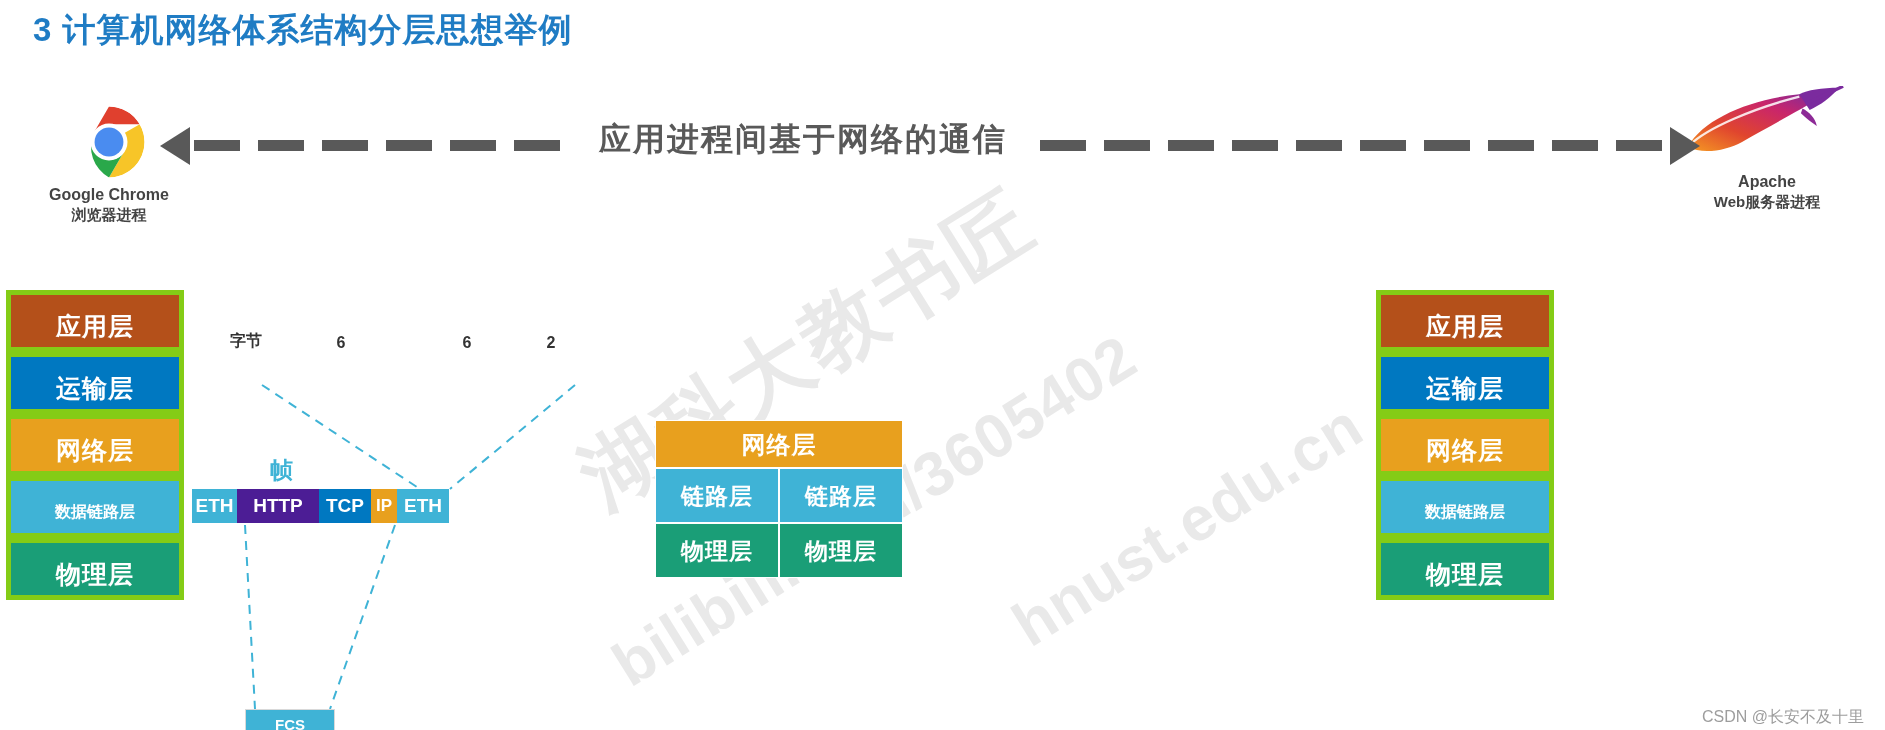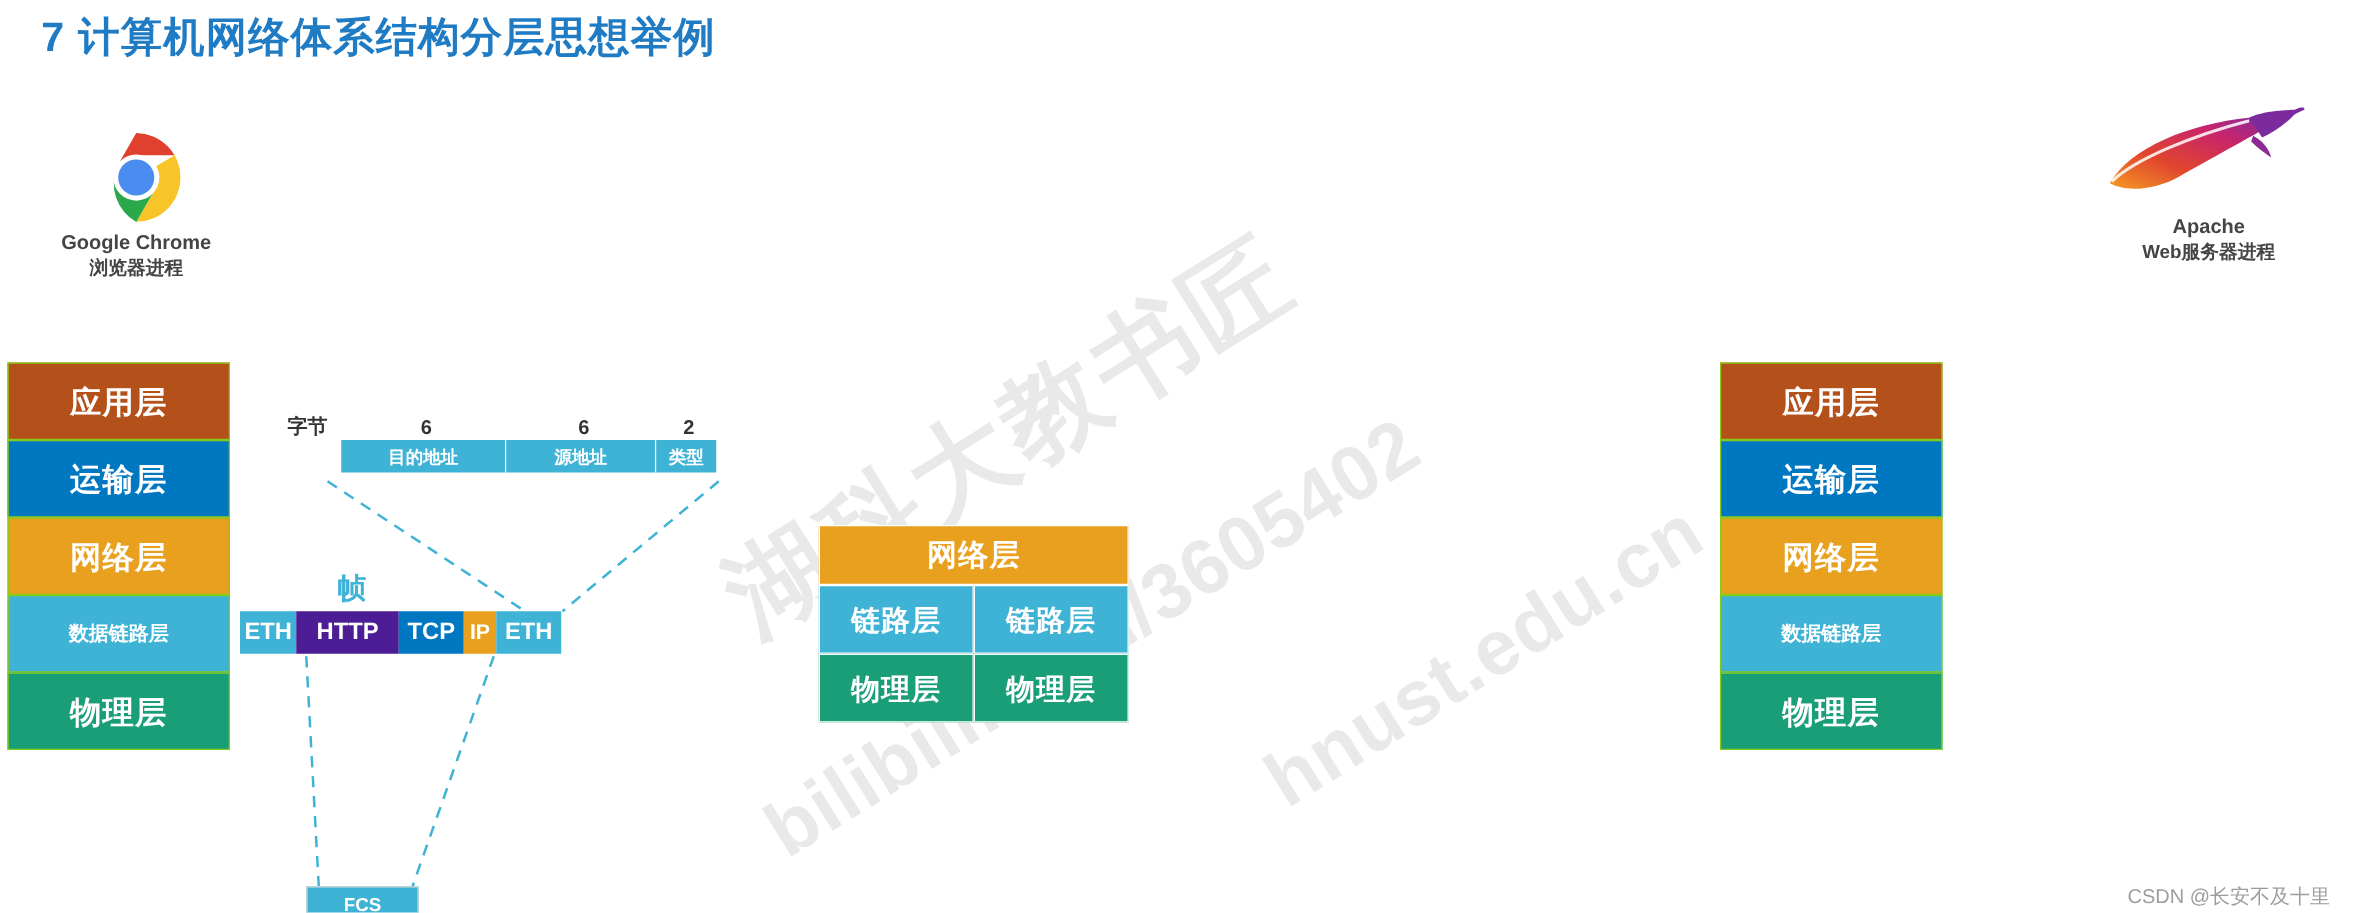--- a/index.html
+++ b/index.html
@@ -42,21 +42,21 @@
   .ahead.left{left:0;border-top:19px solid transparent;border-bottom:19px solid transparent;border-right:30px solid #595959;}
   .ahead.right{right:0;border-top:19px solid transparent;border-bottom:19px solid transparent;border-left:30px solid #595959;}
 
   
   .stack{position:absolute;width:178px;z-index:5;}
   #left-stack{left:6px;top:290px;}
   #right-stack{left:1376px;top:290px;}
   .stack .layer{
     height:62px;line-height:62px;text-align:center;color:#fff;
     font-size:25px;font-weight:bold;letter-spacing:1px;
-    border:1px solid #84cc16;box-sizing:border-box;
+    border:5px solid #84cc16;box-sizing:border-box;
   }
   .stack .layer.small{font-size:16px;letter-spacing:0px;}
 
   
   #router{position:absolute;left:655px;top:420px;width:248px;z-index:5;}
   #router .net{
     height:48px;line-height:48px;text-align:center;color:#fff;font-size:24px;font-weight:bold;
     letter-spacing:1px;border:1px solid #fff;box-sizing:border-box;
   }
   #router .row{display:flex;}
@@ -105,21 +105,21 @@
 </style>
 </head>
 <body>
 
 <div class="stage">
 
   <div class="wm cn" style="left:560px;top:440px;">湖科大教书匠</div>
   <div class="wm url" style="left:600px;top:640px;">bilibili.com/3605402</div>
   <div class="wm url" style="left:1000px;top:600px;">hnust.edu.cn</div>
 
-  <div class="title">7 计算机网络体系结构分层思想举例</div>
+  <div class="title">3 计算机网络体系结构分层思想举例</div>
 
   <div class="host" id="chrome-host">
     <svg class="chrome-logo" viewBox="0 0 100 100">
       <defs>
         <clipPath id="chcircle">
             <circle cx="50" cy="50" r="48"></circle>
           </clipPath>
       </defs>
       <g clip-path="url(#chcircle)">
         <path d="M50 2 A48 48 0 0 1 91.6 26 L50 26 A24 24 0 0 0 29.2 38 Z" fill="#e0402e"></path>
@@ -146,20 +146,41 @@
       <path d="M10 76 C30 40 90 16 150 10 C160 9 170 11 178 14 C150 30 110 52 78 70 C58 81 28 86 10 76 Z" fill="url(#feath)"></path>
       <path d="M12 74 C35 52 92 28 150 13" stroke="#ffffff" stroke-width="3" fill="none" opacity="0.85"></path>
       <path d="M150 10 C160 5 178 2 200 2 C190 14 176 24 163 30" fill="#7b2b9e"></path>
       <path d="M158 22 L205 0" stroke="#7b2b9e" stroke-width="4" fill="none"></path>
       <path d="M154 28 C162 32 170 40 172 50 C166 46 158 40 152 34 Z" fill="#8d2a96"></path>
     </svg>
     <div class="name">Apache</div>
     <div class="sub">Web服务器进程</div>
   </div>
 
+  <div class="comm">
+    <div class="ahead left"></div>
+    <div class="ahead right"></div>
+    <div class="dashseg" style="left:34px;width:46px;"></div>
+    <div class="dashseg" style="left:98px;width:46px;"></div>
+    <div class="dashseg" style="left:162px;width:46px;"></div>
+    <div class="dashseg" style="left:226px;width:46px;"></div>
+    <div class="dashseg" style="left:290px;width:46px;"></div>
+    <div class="dashseg" style="left:354px;width:46px;"></div>
+    <div class="dashseg" style="left:880px;width:46px;"></div>
+    <div class="dashseg" style="left:944px;width:46px;"></div>
+    <div class="dashseg" style="left:1008px;width:46px;"></div>
+    <div class="dashseg" style="left:1072px;width:46px;"></div>
+    <div class="dashseg" style="left:1136px;width:46px;"></div>
+    <div class="dashseg" style="left:1200px;width:46px;"></div>
+    <div class="dashseg" style="left:1264px;width:46px;"></div>
+    <div class="dashseg" style="left:1328px;width:46px;"></div>
+    <div class="dashseg" style="left:1392px;width:46px;"></div>
+    <div class="dashseg" style="left:1456px;width:46px;"></div>
+    <div class="lbl">应用进程间基于网络的通信</div>
+  </div>
 
   <svg id="connectors">
     <line x1="262" y1="385" x2="420" y2="489" stroke="#3fb3d6" stroke-width="2" stroke-dasharray="9,7"></line>
     <line x1="575" y1="385" x2="450" y2="489" stroke="#3fb3d6" stroke-width="2" stroke-dasharray="9,7"></line>
     <line x1="245" y1="525" x2="255" y2="709" stroke="#3fb3d6" stroke-width="2" stroke-dasharray="9,7"></line>
     <line x1="395" y1="525" x2="330" y2="709" stroke="#3fb3d6" stroke-width="2" stroke-dasharray="9,7"></line>
   </svg>
 
   <div class="stack" id="left-stack">
     <div class="layer" style="background:#b4501a"><span>应用层</span></div>
@@ -188,25 +209,20 @@
       <div class="cell" style="background:#1a9e77"><span>物理层</span></div>
     </div>
   </div>
 
   <div id="eth-header">
     <div class="bytes-row">
       <div class="byte-lbl unit">字节</div>
       <div class="byte-lbl" style="width:132px;">6</div>
       <div class="byte-lbl" style="width:120px;">6</div>
       <div class="byte-lbl" style="width:48px;">2</div>
-    </div>
-    <div class="fields">
-      <div class="fld" style="width:132px;">目的地址</div>
-      <div class="fld" style="width:120px;">源地址</div>
-      <div class="fld" style="width:48px;">类型</div>
     </div>
   </div>
 
   <div id="frame">
     <div class="flabel">帧</div>
     <div class="segs">
       <div class="seg" style="width:45px;background:#3fb3d6">ETH</div>
       <div class="seg" style="width:82px;background:#4c1d95">HTTP</div>
       <div class="seg" style="width:52px;background:#0078c1">TCP</div>
       <div class="seg" style="width:26px;background:#e8a01e;font-size:17px;">IP</div>

